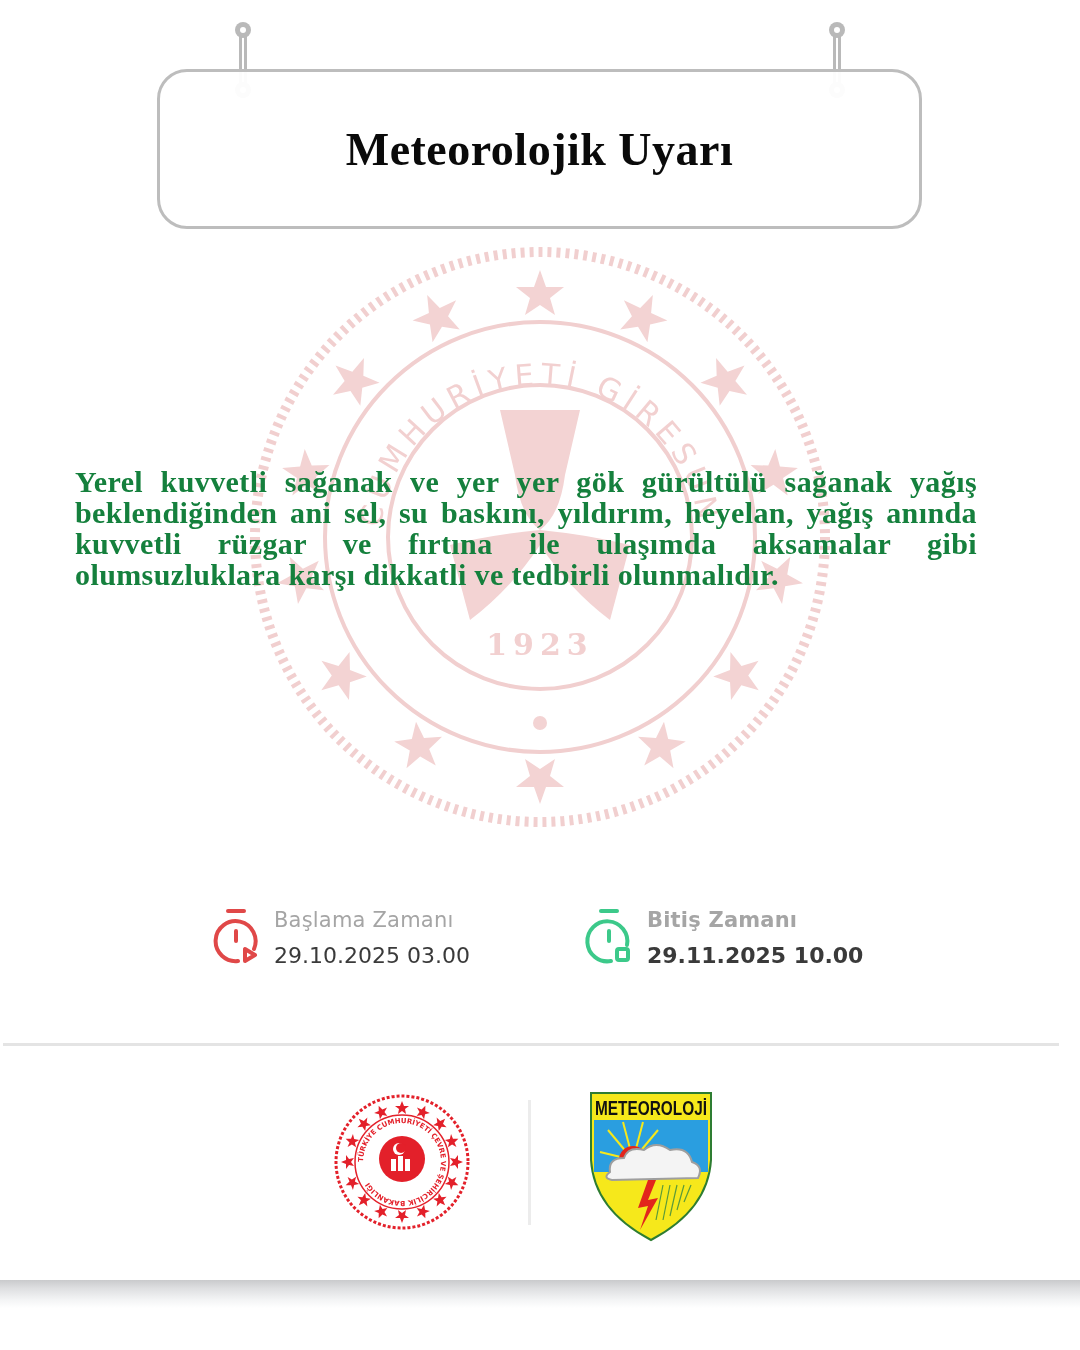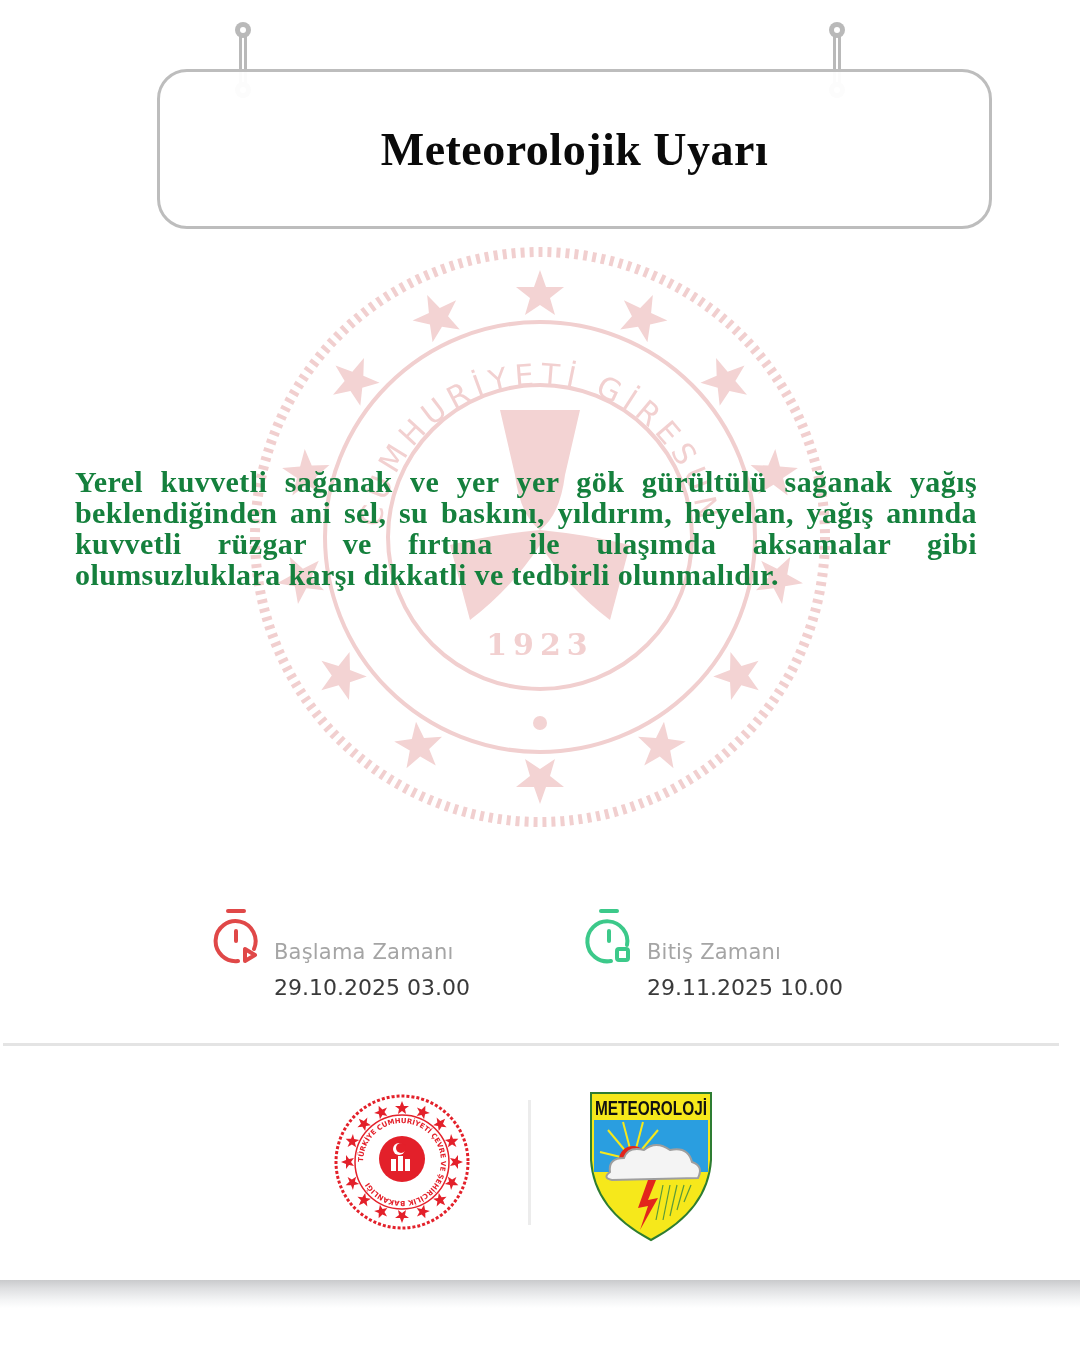--- a/index.html
+++ b/index.html
@@ -10,44 +10,44 @@
     .sign-ring { position: absolute; top: 22px; width: 20px; height: 76px; }
     .sign-ring .bar { position: absolute; left: 6px; top: 6px; width: 8px; height: 64px; border: 3px solid #b9b9b9; border-radius: 6px; background: #fff; }
     .sign-ring .knob { position: absolute; left: 2px; width: 16px; height: 16px; border-radius: 50%; background: #b9b9b9; }
     .sign-ring .knob.top { top: 0; }
     .sign-ring .knob.bottom { top: 60px; }
     .sign-ring .knob::after { content: ""; position: absolute; left: 5px; top: 5px; width: 6px; height: 6px; border-radius: 50%; background: #fff; }
     .ring-left { left: 233px; }
     .ring-right { left: 827px; }
 
     .title-box {
-      position: absolute; left: 157px; top: 69px; width: 835px; height: 160px;
+      position: absolute; left: 157px; top: 69px; width: 765px; height: 160px;
       border: 3px solid #bdbdbd; border-radius: 30px; background: rgba(255,255,255,0.95);
       display: flex; align-items: center; justify-content: center;
     }
     .title-box h1 { font-family: "Liberation Serif", serif; font-weight: 700; font-size: 46px; color: #0a0a0a; letter-spacing: 0.5px; }
 
     
     .watermark { position: absolute; left: 250px; top: 245px; width: 580px; height: 585px; opacity: 1; }
 
     
     .body-text {
       position: absolute; left: 75px; top: 466px; width: 902px;
       font-family: "Liberation Serif", serif; font-weight: 700; font-size: 30px; line-height: 31px;
       text-align: justify; color: #15803d; letter-spacing: 0.4px;
     }
 
     
     .time-block { position: absolute; top: 905px; display: flex; align-items: flex-start; }
     .time-block .icon { width: 56px; height: 64px; margin-right: 8px; }
-    .time-block .labels { display: flex; flex-direction: column; margin-top: 32px; }
+    .time-block .labels { display: flex; flex-direction: column; }
     .time-block .lbl { font-family: "DejaVu Sans", sans-serif; font-size: 21px; color: #a5a5a5; letter-spacing: 0.2px; line-height: 30px; }
     .time-block .val { font-family: "DejaVu Sans", sans-serif; font-size: 22px; color: #3a3a3a; line-height: 34px; margin-top: 4px; text-align: right; }
     .tb-start { left: 210px; }
-    .tb-end { left: 583px; }
+    .tb-end { left: 583px; font-weight: bold; }
 
     .divider-h { position: absolute; left: 3px; top: 1043px; width: 1056px; height: 3px; background: #e4e4e4; }
     .divider-v { position: absolute; left: 528px; top: 1100px; width: 3px; height: 125px; background: #ececec; }
 
     .logo-cevre { position: absolute; left: 333px; top: 1093px; width: 138px; height: 138px; }
     .logo-met { position: absolute; left: 588px; top: 1090px; width: 126px; height: 152px; }
 
     .bottom-shadow { position: absolute; left: 0; top: 1280px; width: 1080px; height: 28px;
       background: linear-gradient(to bottom, #c9cacc 0%, #dedfe1 30%, #f3f4f5 70%, #ffffff 100%); }
   </style>

